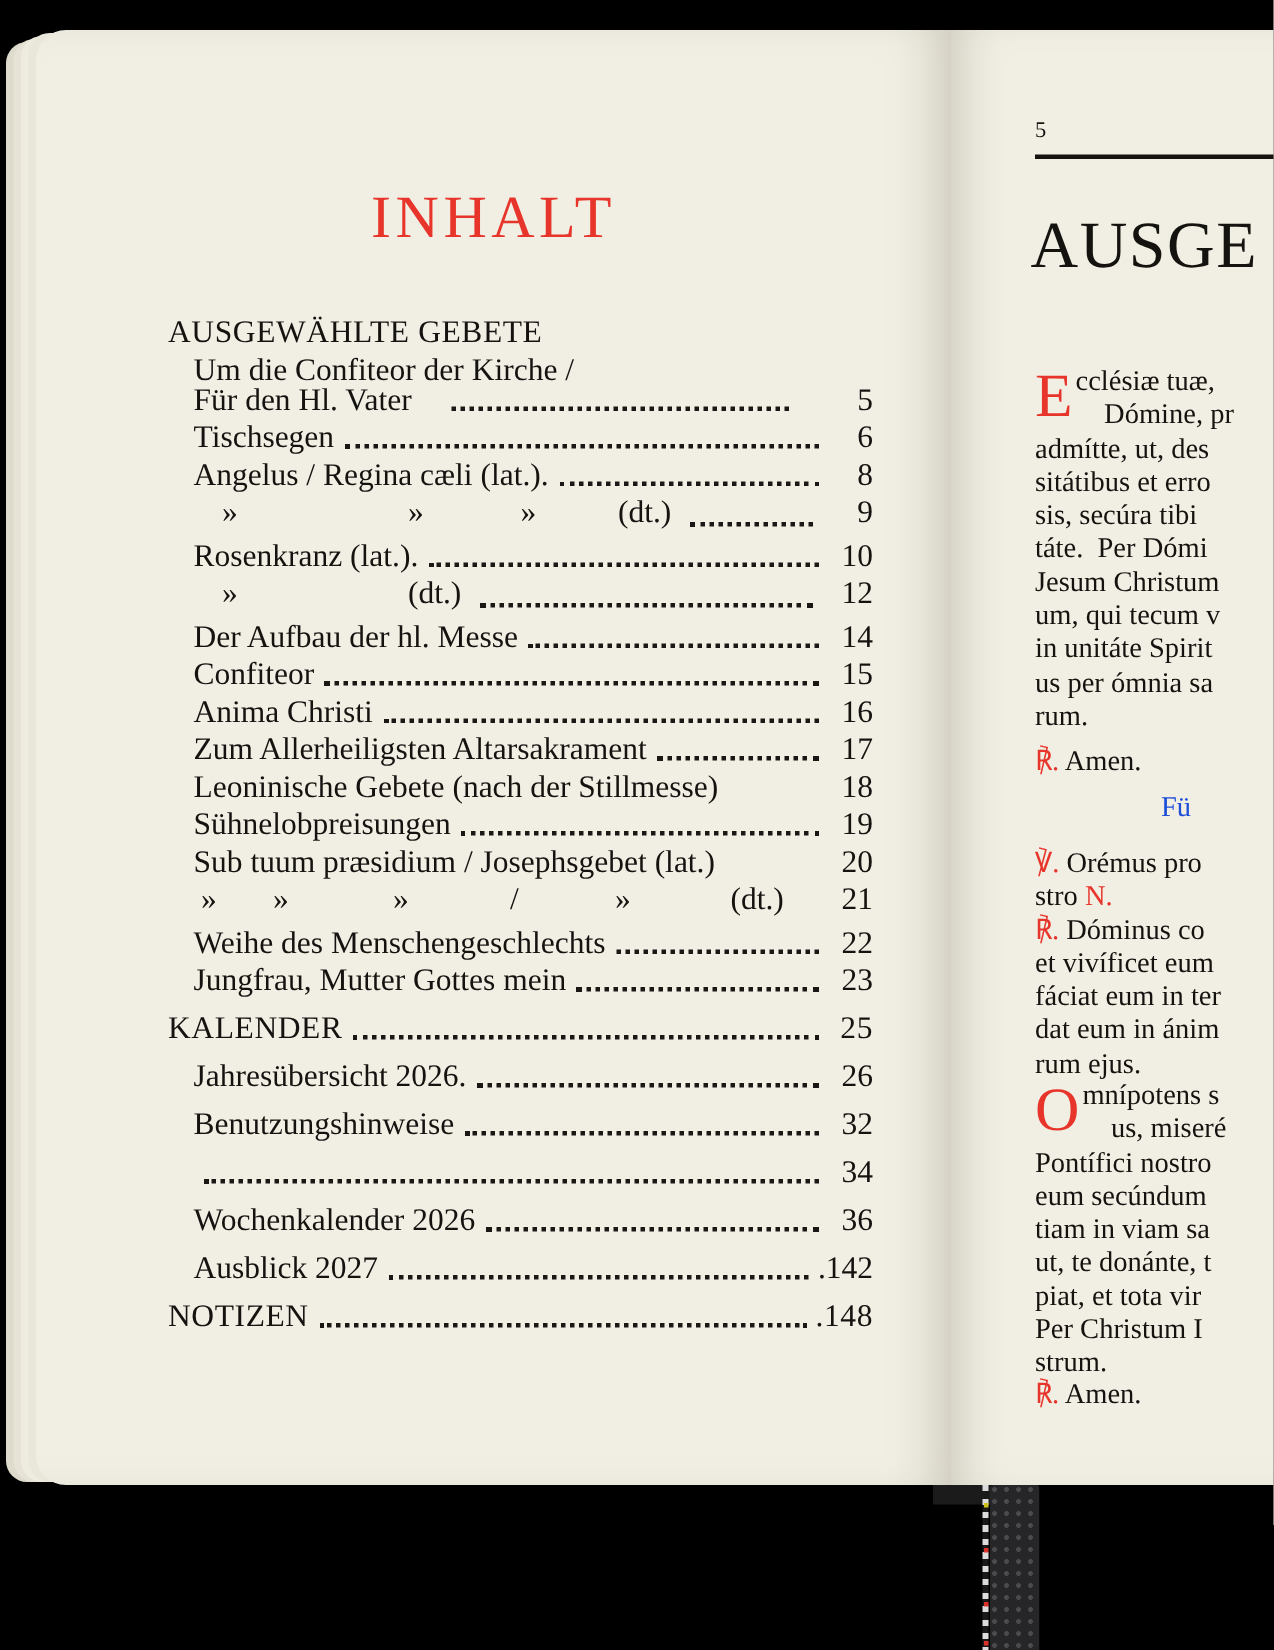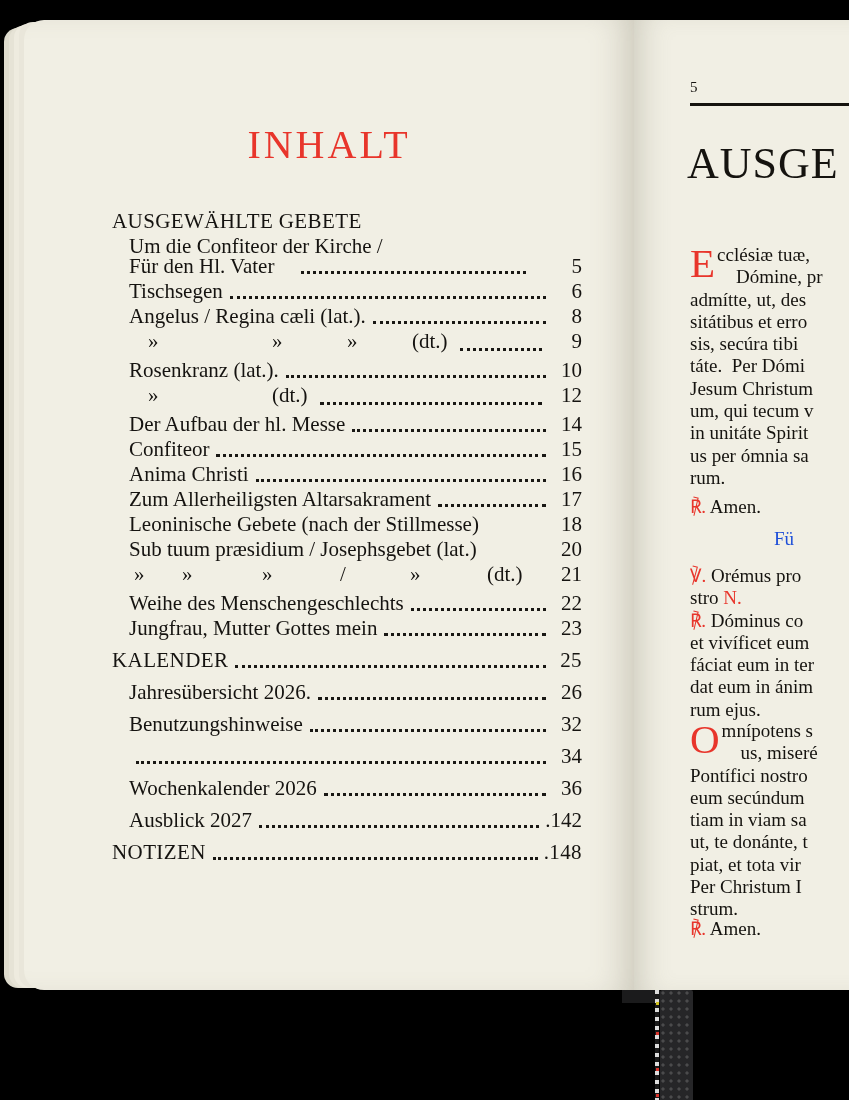--- a/index.html
+++ b/index.html
@@ -213,20 +213,25 @@
           <span class="lbl">Zum Allerheiligsten Altarsakrament</span>
           <span class="dots"></span>
           <span class="pg">17</span>
         </div>
         <div class="row indent ">
           <span class="lbl">Leoninische Gebete (nach der Stillmesse)</span>
           <span class="dots" style="border-bottom: none;"></span>
           <span class="pg">18</span>
         </div>
         <div class="row indent ">
+          <span class="lbl">Sühnelobpreisungen</span>
+          <span class="dots"></span>
+          <span class="pg">19</span>
+        </div>
+        <div class="row indent ">
           <span class="lbl">Sub tuum præsidium / Josephsgebet (lat.)</span>
           <span class="dots" style="border-bottom: none;"></span>
           <span class="pg">20</span>
         </div>
         <div class="rep ">
           <span class="g" style="left: 22px;">»</span>
           <span class="g" style="left: 70px;">»</span>
           <span class="g" style="left: 150px;">»</span>
           <span class="g" style="left: 228px;">/</span>
           <span class="g" style="left: 298px;">»</span>

